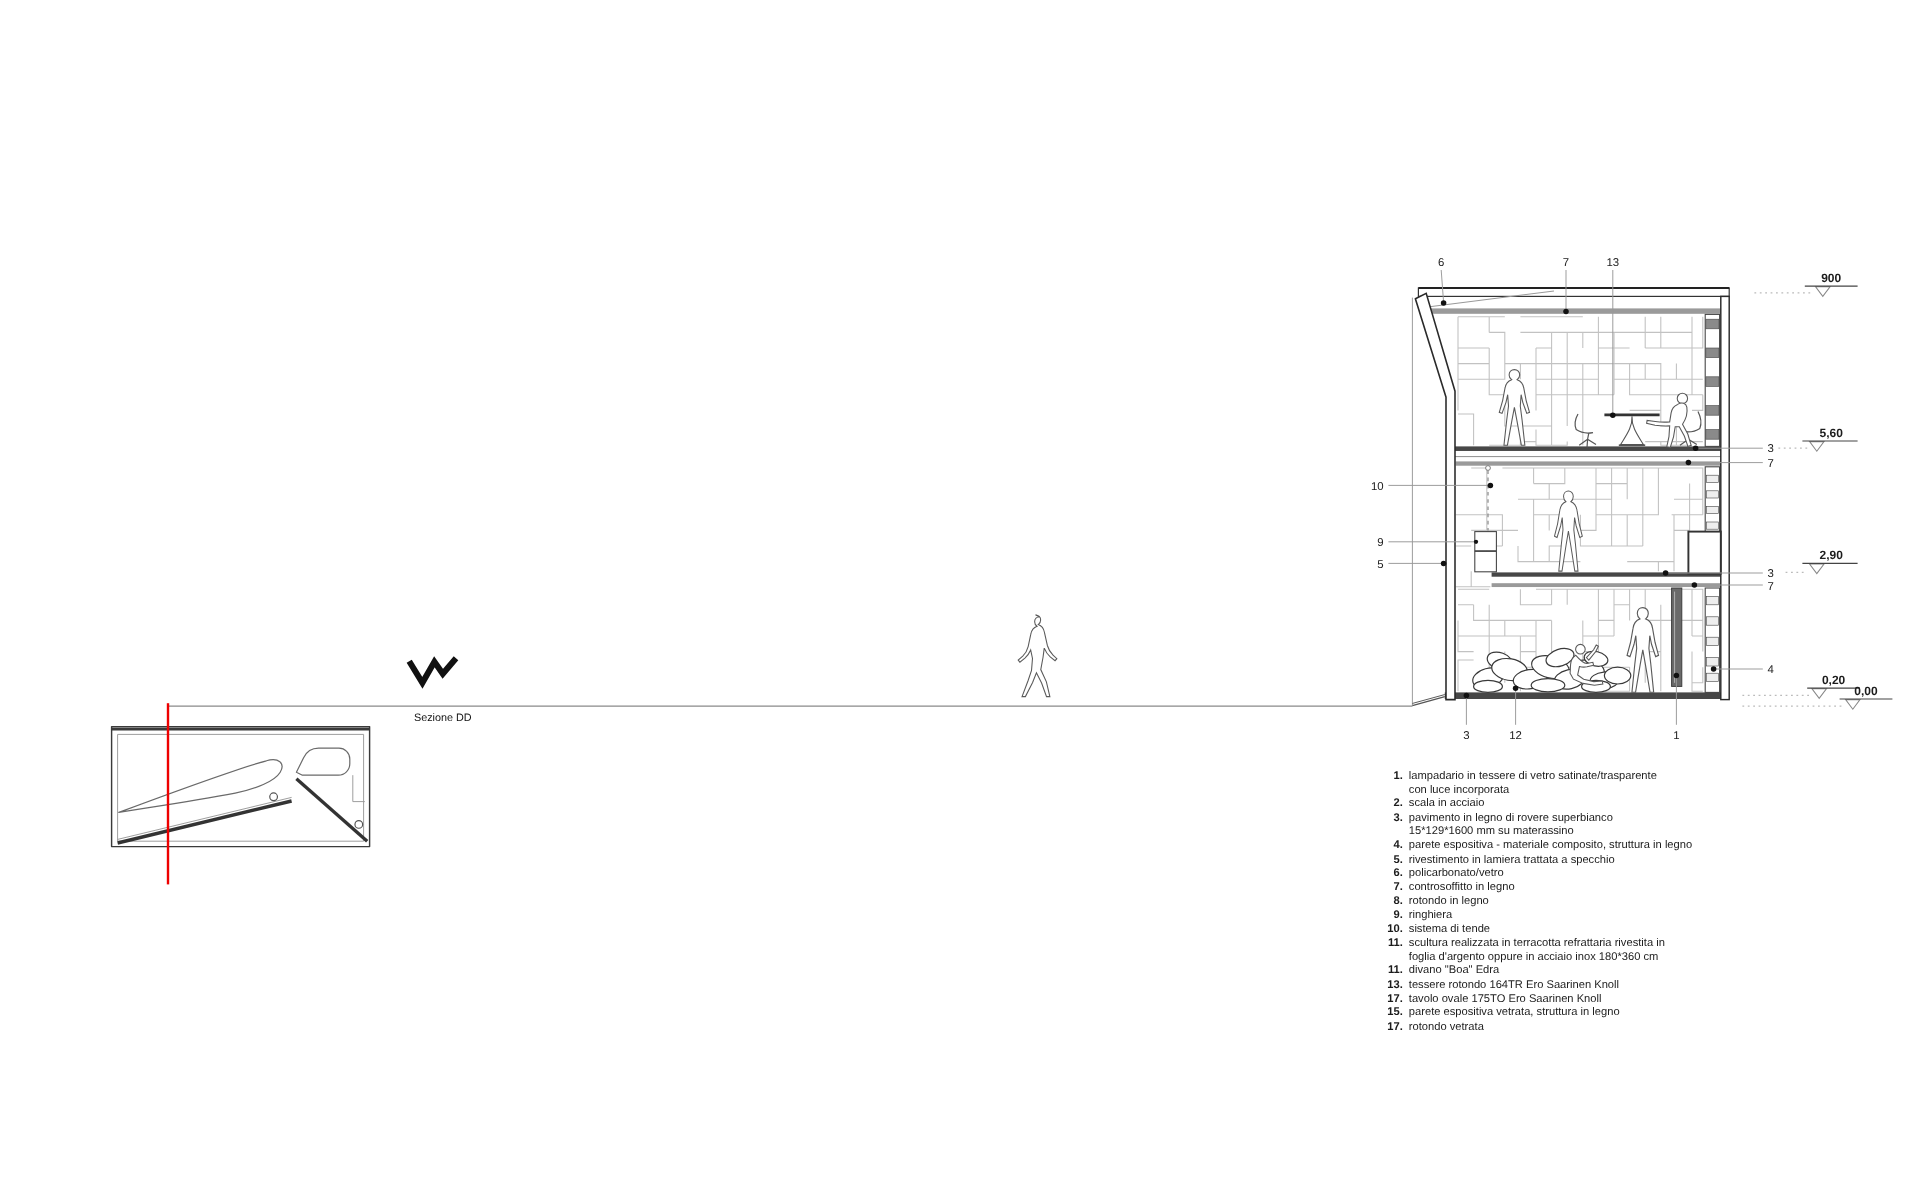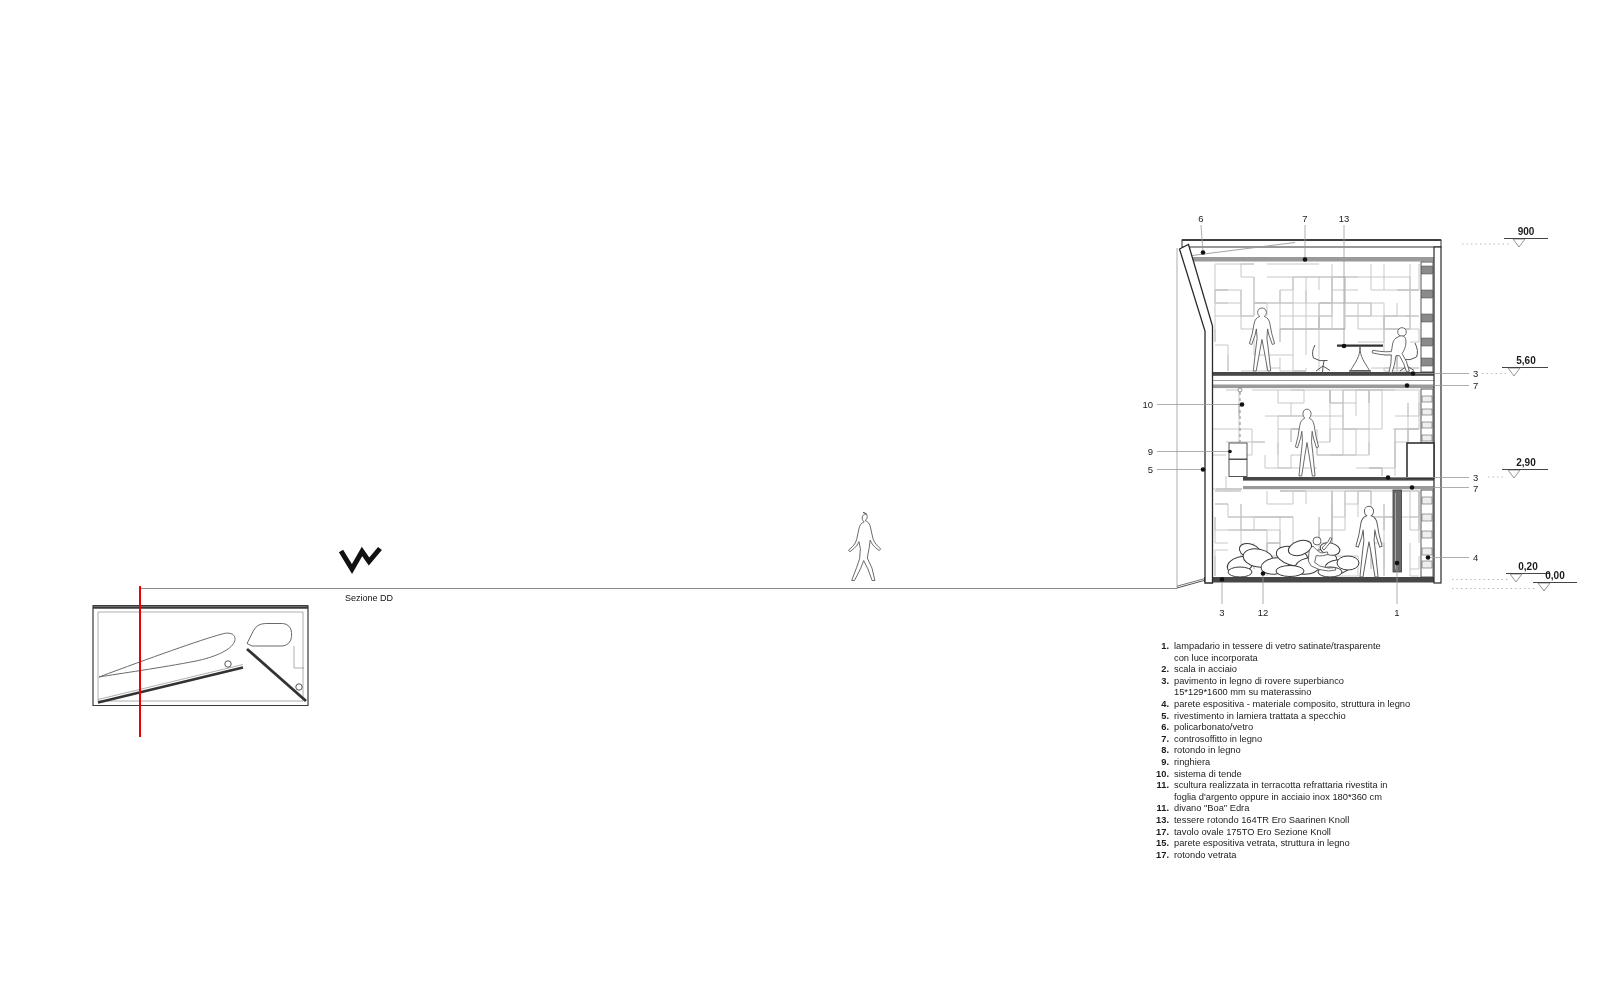--- a/index.html
+++ b/index.html
@@ -299,21 +299,21 @@
       <div class="lrow">
         <span class="lnum">11.</span>
         <span class="ltxt">divano "Boa" Edra</span>
       </div>
       <div class="lrow">
         <span class="lnum">13.</span>
         <span class="ltxt">tessere rotondo 164TR Ero Saarinen Knoll</span>
       </div>
       <div class="lrow">
         <span class="lnum">17.</span>
-        <span class="ltxt">tavolo ovale 175TO Ero Sezione Knoll</span>
+        <span class="ltxt">tavolo ovale 175TO Ero Saarinen Knoll</span>
       </div>
       <div class="lrow">
         <span class="lnum">15.</span>
         <span class="ltxt">parete espositiva vetrata, struttura in legno</span>
       </div>
       <div class="lrow">
         <span class="lnum">17.</span>
         <span class="ltxt">rotondo vetrata</span>
       </div>
     </div>

